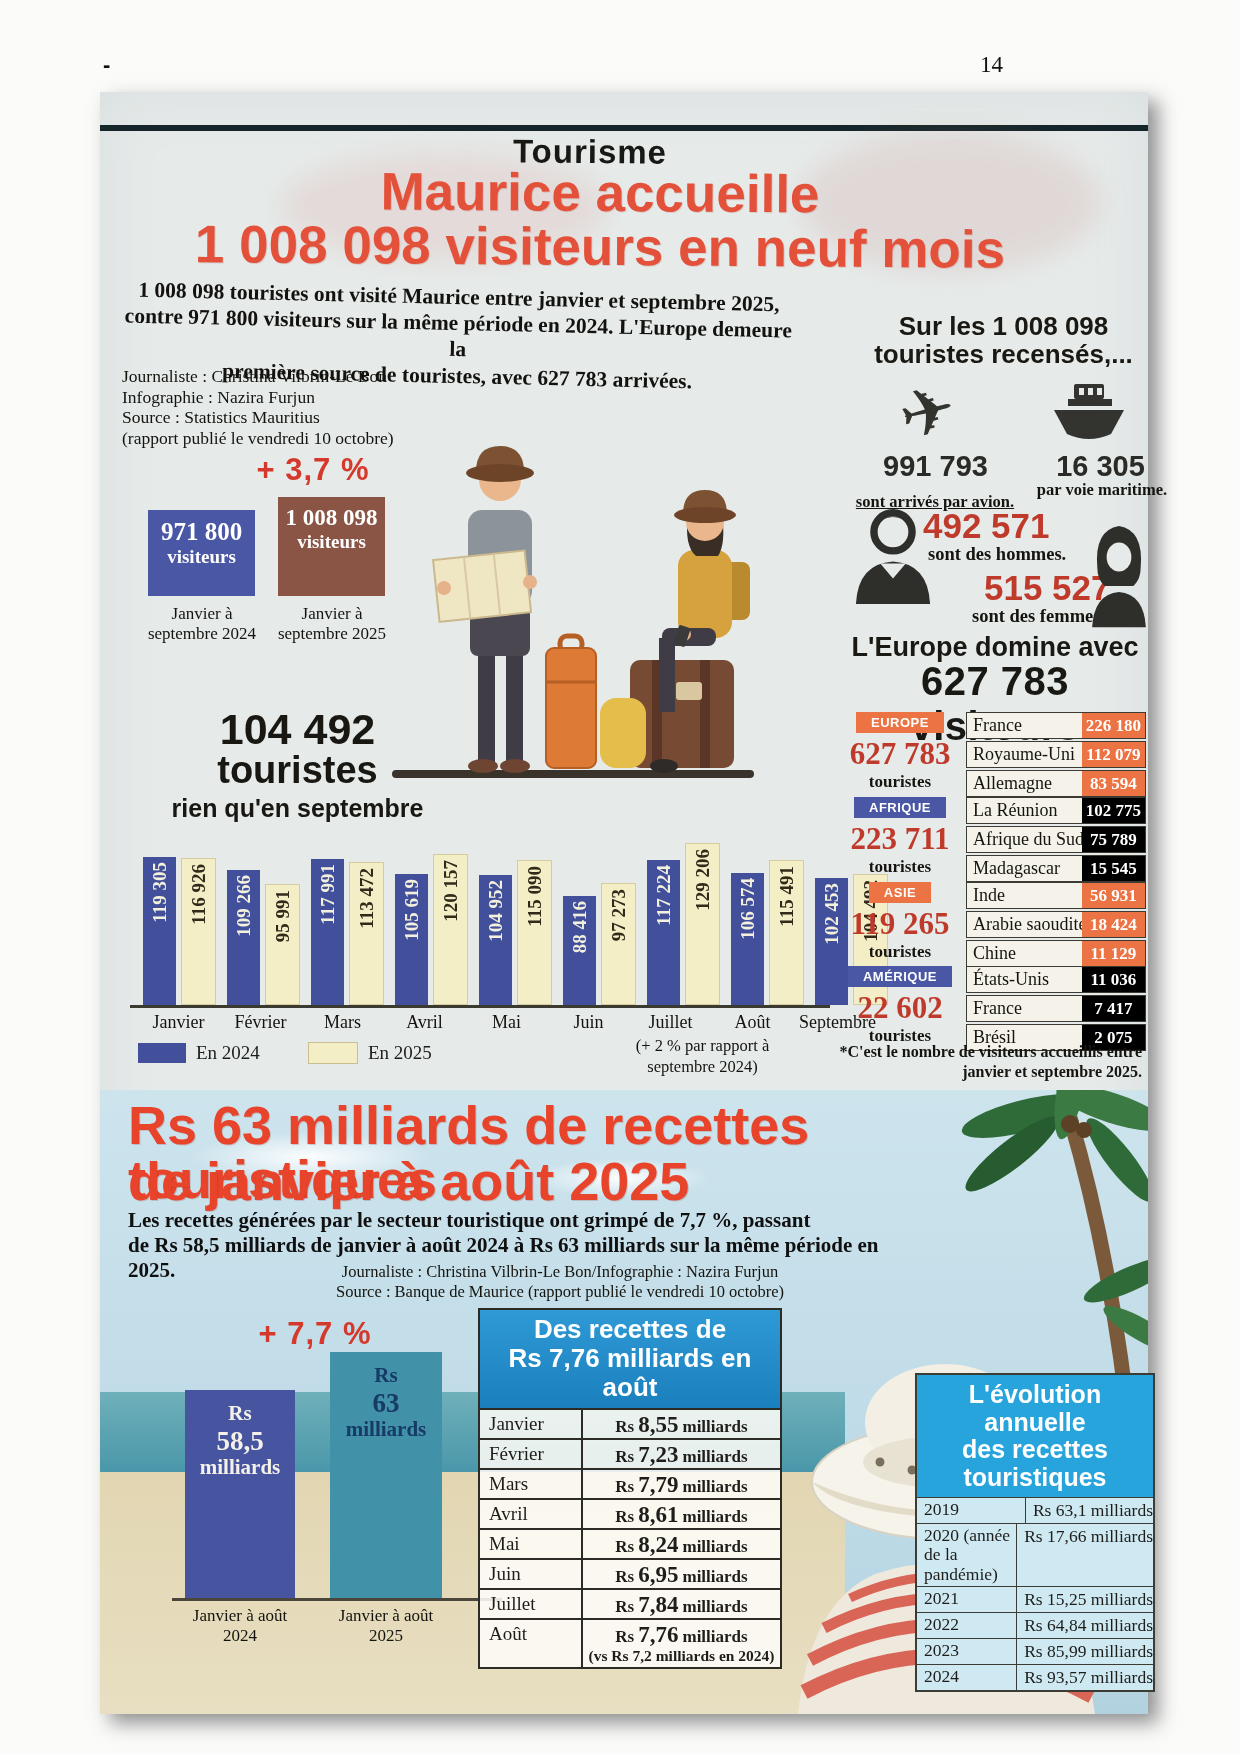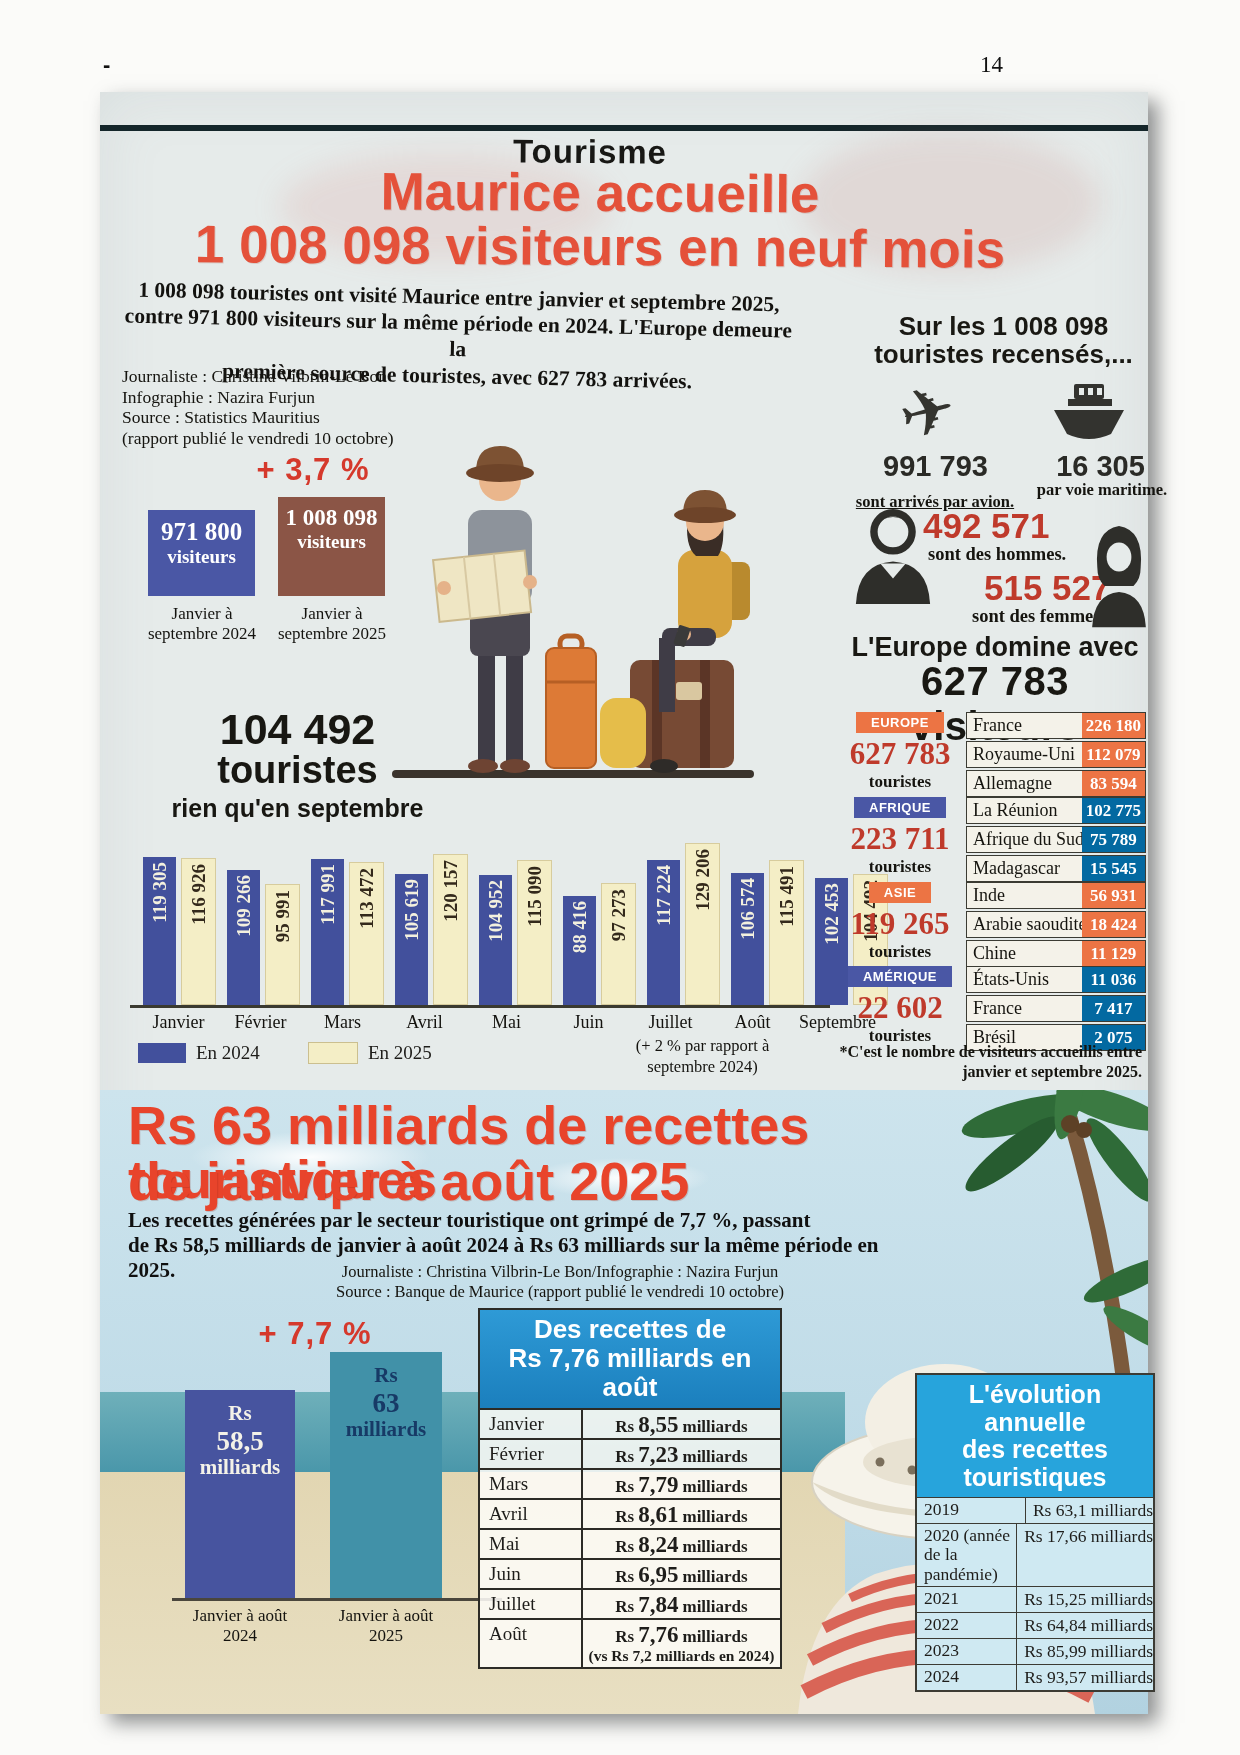--- a/index.html
+++ b/index.html
@@ -76,21 +76,21 @@
   #eur-h2{left:742px;top:567px;width:306px;text-align:center;font-size:40px;font-weight:900;color:#191813;letter-spacing:.5px;}
   .badge{display:inline-block;padding:3px 15px;color:#fff;font-weight:900;font-size:13px;letter-spacing:.5px;}
   .badge.or{background:#ec7444;} .badge.bl{background:#4a57a5;}
   .rblock{width:108px;text-align:center;}
   .rtotal{font-family:Liberation Serif, serif;font-weight:bold;font-size:31px;color:#bf3a2b;margin-top:3px;}
   .runit{font-family:"Liberation Serif",serif;font-weight:bold;font-size:17px;color:#15140f;}
   .rtable{width:180px;}
   .rrow{display:flex;margin-bottom:2px;border:1.5px solid #3b3b33;background:#f4f2e9;}
   .rname{width:110px;padding:2px 0 2px 6px;font-family:"Liberation Serif",serif;font-size:18px;color:#15140f;white-space:nowrap;overflow:hidden;}
   .rval{width:64px;text-align:center;font-family:"Liberation Serif",serif;font-weight:bold;font-size:17px;color:#fff;padding:3px 0 1px;}
-  .rval.or{background:#ec7444;} .rval.bl{background:#0369a1;}
+  .rval.or{background:#ec7444;} .rval.bl{background:#000000;}
   #footnote{left:690px;top:950px;width:352px;text-align:right;font-family:"Liberation Serif",serif;font-weight:bold;font-size:16px;line-height:1.25;color:#15140f;}
   
   #beach{left:0;top:998px;width:1048px;height:624px;background:linear-gradient(#cde4ed,#bcd9e6 70%,#b2d2e0);}
   #sea{left:0;top:1300px;width:745px;height:80px;background:linear-gradient(#6fb0ba,#4a97aa);}
   #sand{left:0;top:1380px;width:745px;height:242px;background:linear-gradient(#e2d6b2,#e8dfc2);}
   .cloud{background:radial-gradient(closest-side,rgba(255,255,255,.95),rgba(255,255,255,0));}
   .rtitle{left:28px;width:1000px;font-size:54px;font-weight:900;color:#e8442b;line-height:1;text-shadow:1px 1px 0 rgba(120,30,10,.18);}
   #rt1{top:1006px;} #rt2{top:1062px;}
   #rpara{left:28px;top:1116px;width:760px;font-size:21px;font-weight:bold;line-height:1.18;color:#101010;}
   #rcred{left:175px;top:1170px;width:570px;text-align:center;font-size:16.5px;line-height:1.2;color:#15140f;}

